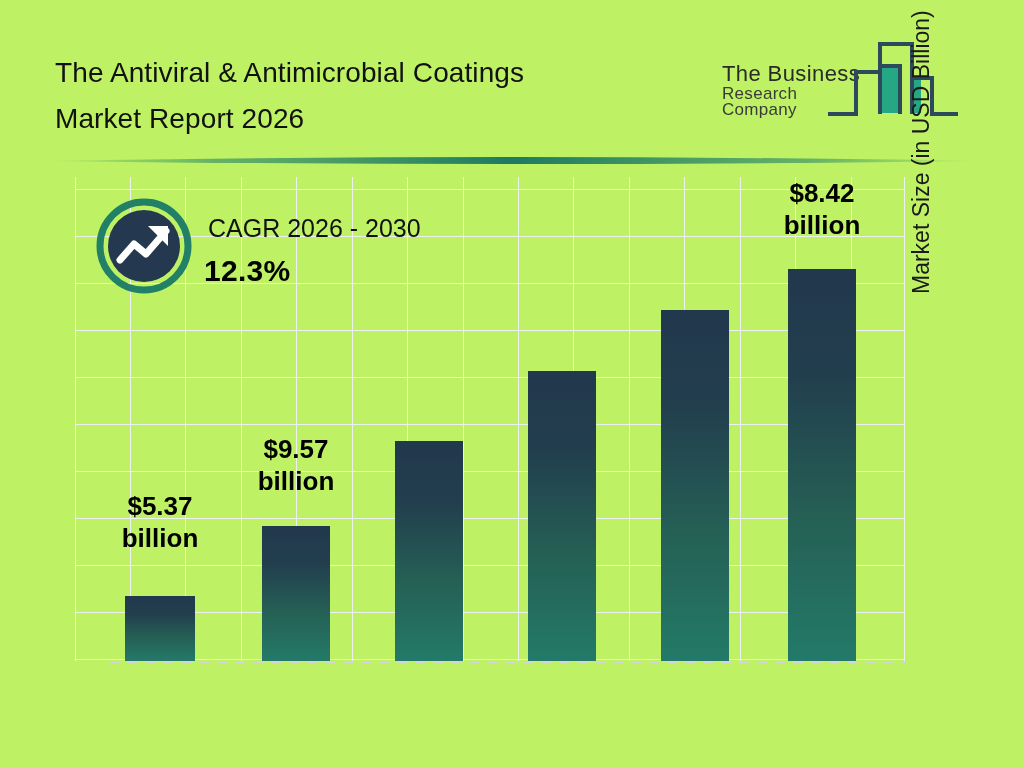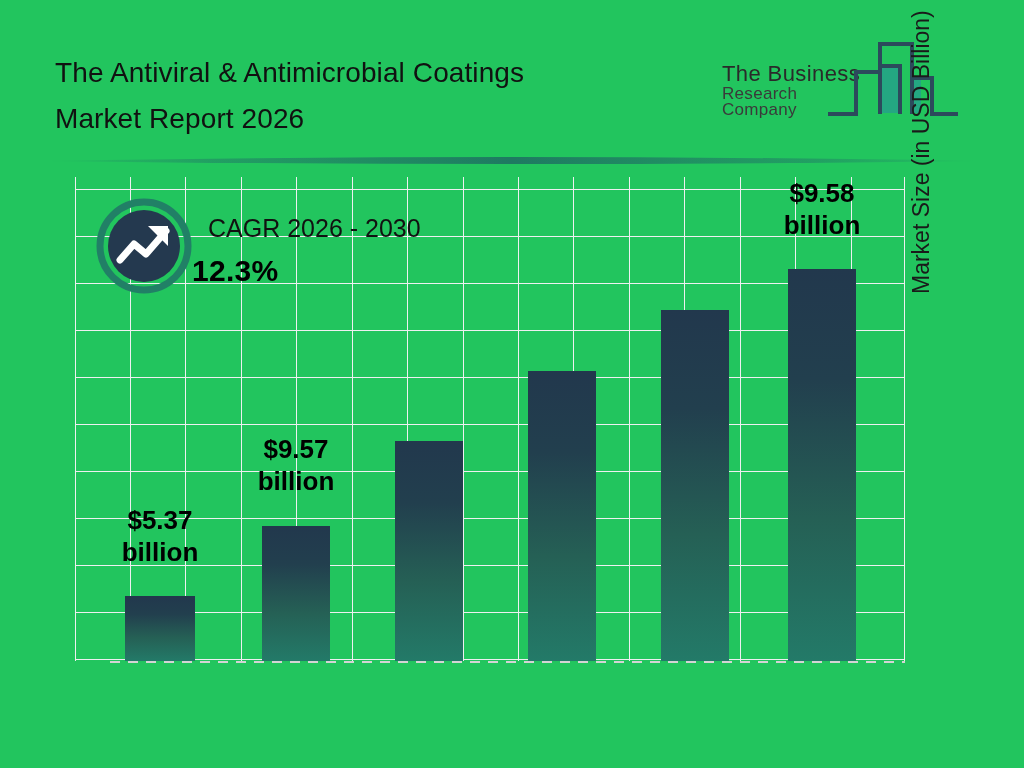--- a/index.html
+++ b/index.html
@@ -2,21 +2,21 @@
 <html><head>
 <meta charset="utf-8">
 <style>
   * { box-sizing: border-box; margin: 0; padding: 0; }
   html, body {
     width: 1024px; height: 768px;
     background: #ffffff;
     font-family: "Liberation Sans", sans-serif;
     overflow: hidden;
   }
-  #page { position: relative; width: 1024px; height: 768px; background:#22c55e; }
+  #page { position: relative; width: 1024px; height: 768px; background:#bef264; }
 
   
   #header { position: absolute; left: 0; top: 0; width: 1024px; height: 150px; }
   #title {
     position: absolute; left: 55px; top: 50px; width: 660px;
     font-size: 28px; line-height: 46px; color: #111111;
     font-weight: 400; letter-spacing: .1px; white-space: pre-line;
   }
   #logo { position: absolute; left: 722px; top: 36px; width: 250px; height: 90px; }
   #logo-text { position: absolute; left: 0px; top: 26px; width: 150px; text-align: left; }
@@ -55,21 +55,21 @@
   }
 
   
   #cagr { position: absolute; left: 96px; top: 198px; width: 400px; height: 110px; }
   #cagr-circle { position: absolute; left: 0; top: 0; width: 96px; height: 96px; }
   #cagr-period {
     position: absolute; left: 112px; top: 16px;
     font-size: 25px; color: #111; white-space: nowrap; text-align: right;
   }
   #cagr-value {
-    position: absolute; left: 96px; top: 56px;
+    position: absolute; left: 108px; top: 56px;
     font-size: 30px; font-weight: bold; color: #000; letter-spacing: .3px;
   }
 </style>
 </head>
 <body>
 
 <div id="page">
 
   <div id="header">
     <div id="title">The Antiviral &amp; Antimicrobial Coatings
@@ -140,25 +140,25 @@
 
     <div class="bar" style="left:50px;  width:70px; top:419px; height:65px;"></div>
     <div class="bar" style="left:187px; width:68px; top:349px; height:135px;"></div>
     <div class="bar" style="left:320px; width:68px; top:264px; height:220px;"></div>
     <div class="bar" style="left:453px; width:68px; top:194px; height:290px;"></div>
     <div class="bar" style="left:586px; width:68px; top:133px; height:351px;"></div>
     <div class="bar" style="left:713px; width:68px; top:92px;  height:392px;"></div>
 
     <div id="baseline" style="left:35px; top:484px; width:795px;"></div>
 
-    <div class="vlabel" style="left:25px; top:327px; width:120px;">$5.37
+    <div class="vlabel" style="left:25px; top:313px; width:120px;">$5.37
 billion</div>
     <div class="vlabel" style="left:161px; top:256px; width:120px;">$9.57
 billion</div>
-    <div class="vlabel" style="left:687px; top:0px; width:120px;">$9.58
+    <div class="vlabel" style="left:687px; top:0px; width:120px;">$8.42
 billion</div>
 
   </div>
 
   <div id="ylabel">Market Size (in USD Billion)</div>
 
   <div id="cagr">
     <div id="cagr-circle">
       <svg width="96" height="96" viewBox="0 0 96 96">
         <circle cx="48" cy="48" r="44" fill="none" stroke="#218066" stroke-width="7"></circle>

